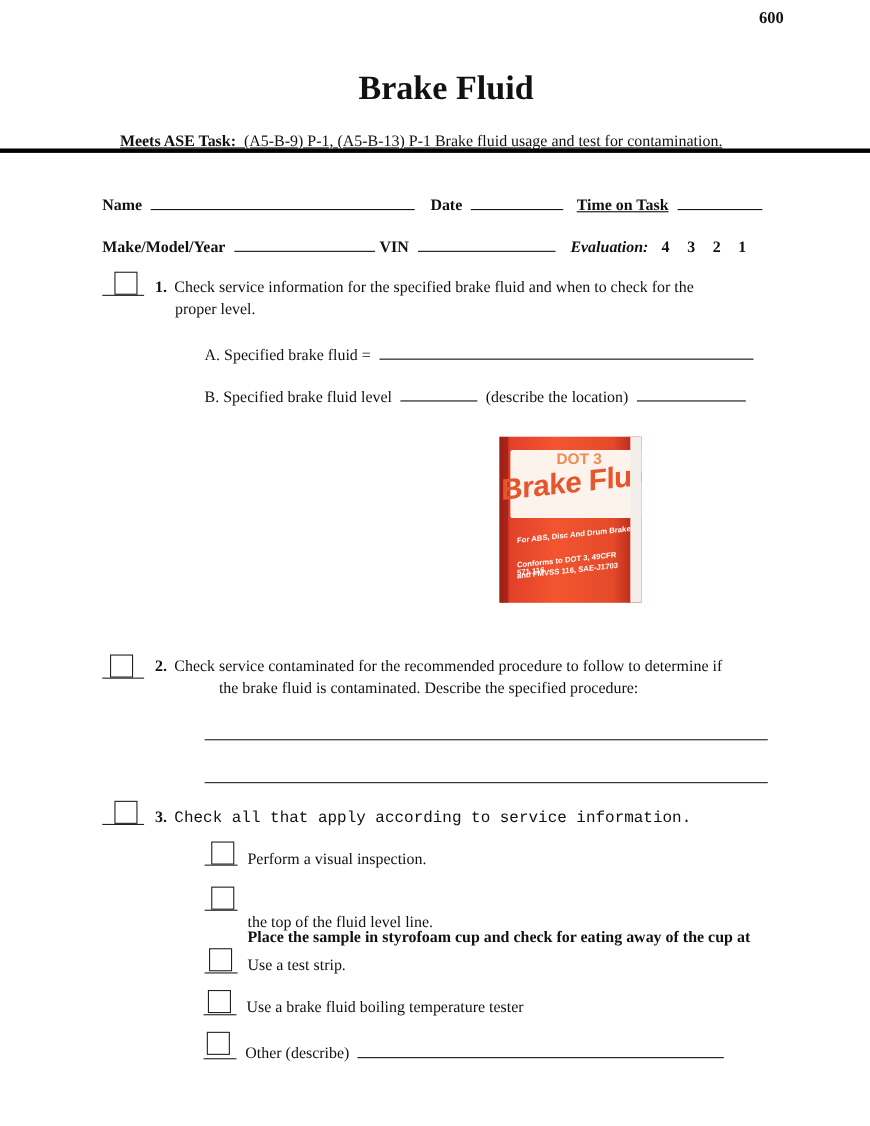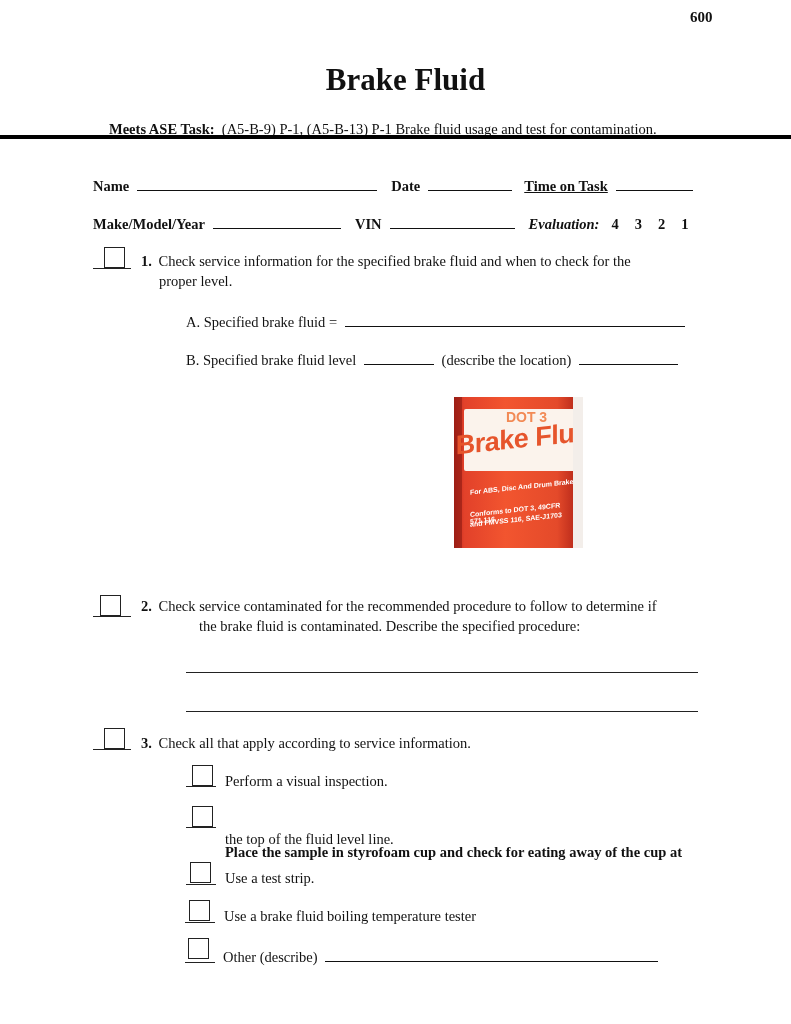--- a/index.html
+++ b/index.html
@@ -47,21 +47,21 @@
   <span class="field-line" style="width:240px;margin-left:4px;"></span>
   <span class="lbl" style="margin-left:10px;">Date</span>
   <span class="field-line" style="width:84px;margin-left:4px;"></span>
   <span class="lbl" style="margin-left:8px;text-decoration:underline;">Time on Task</span>
   <span class="field-line" style="width:77px;margin-left:4px;"></span>
 </div>
 
 <div class="abs" style="top:214px;left:93px;">
   <span class="lbl">Make/Model/Year</span>
   <span class="field-line" style="width:128px;margin-left:4px;"></span>
-  <span class="lbl" style="margin-left:10px;">VIN</span>
+  <span class="lbl" style="">VIN</span>
   <span class="field-line" style="width:125px;margin-left:4px;"></span>
   <span class="lbl" style="margin-left:10px;font-style:italic;">Evaluation:</span>
   <span class="lbl" style="margin-left:8px;">4</span>
   <span class="lbl" style="margin-left:12px;">3</span>
   <span class="lbl" style="margin-left:12px;">2</span>
   <span class="lbl" style="margin-left:12px;">1</span>
 </div>
 
 <div class="box" style="left:104px;top:247px;"></div>
 <div class="box-under" style="left:93px;top:268px;width:38px;"></div>
@@ -99,21 +99,21 @@
   <span style="margin-left:3px;">Check service contaminated for the recommended procedure to follow to determine if</span>
 </div>
 <div class="abs t" style="top:618px;left:159px;margin-left:40px;">the brake fluid is contaminated.  Describe the specified procedure:</div>
 <div class="abs" style="top:672px;left:186px;width:512px;height:1px;background:#222;"></div>
 <div class="abs" style="top:711px;left:186px;width:512px;height:1px;background:#222;"></div>
 
 <div class="box" style="left:104px;top:728px;"></div>
 <div class="box-under" style="left:93px;top:749px;width:38px;"></div>
 <div class="abs t" style="top:735px;left:141px;">
   <span class="num">3.</span>
-  <span style="margin-left:3px;">Check all that apply according to service information.</span>
+  <span style="margin-left:3px;font-family:Liberation Mono, monospace;">Check all that apply according to service information.</span>
 </div>
 
 <div class="box" style="left:192px;top:765px;"></div>
 <div class="box-under" style="left:186px;top:786px;width:30px;"></div>
 <div class="abs t" style="top:773px;left:225px;">Perform a visual inspection.</div>
 
 <div class="box" style="left:192px;top:806px;"></div>
 <div class="box-under" style="left:186px;top:827px;width:30px;"></div>
 <div class="abs t" style="top:844px;left:225px;font-weight:bold;">Place the sample in styrofoam cup and check for eating away of the cup at</div>
 <div class="abs t" style="top:831px;left:225px;">the top of the fluid level line.</div>

